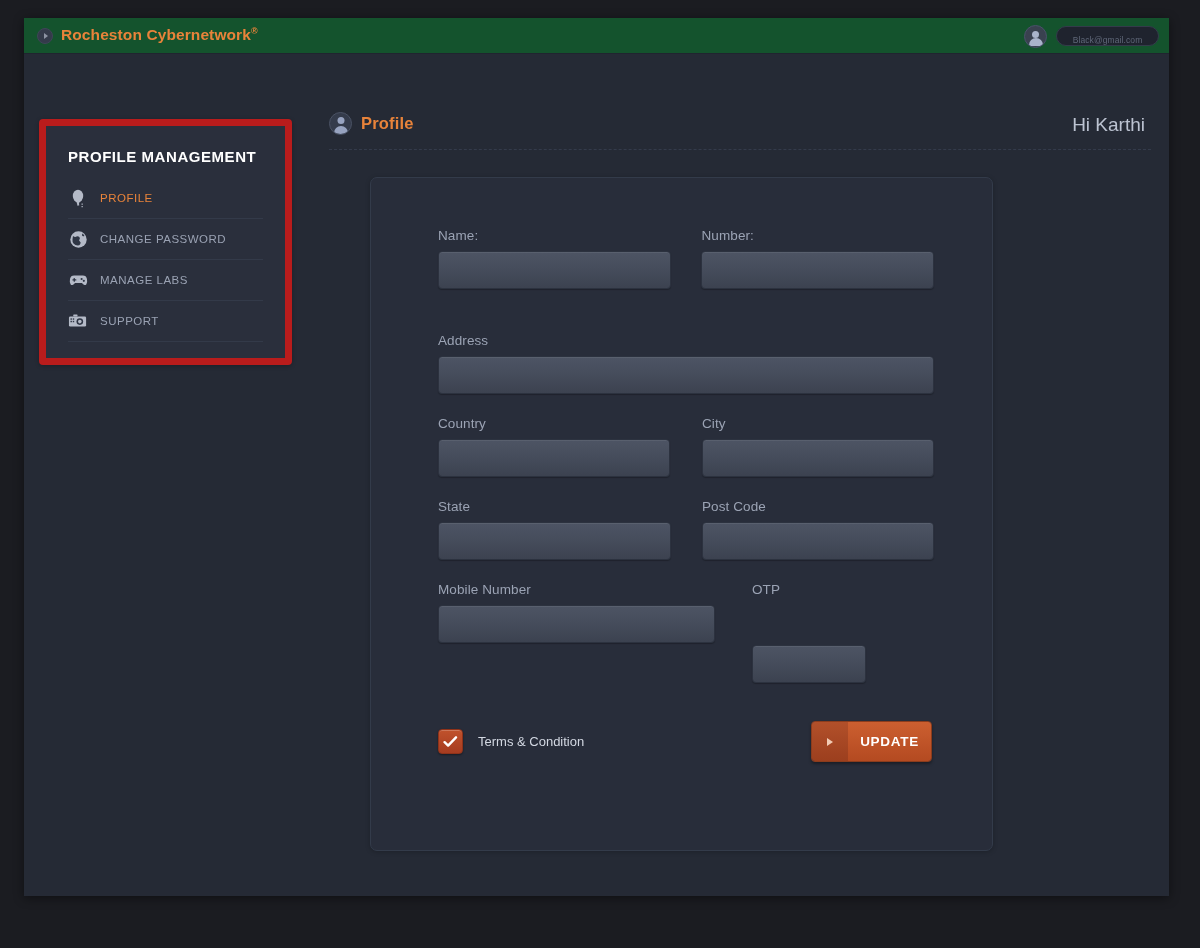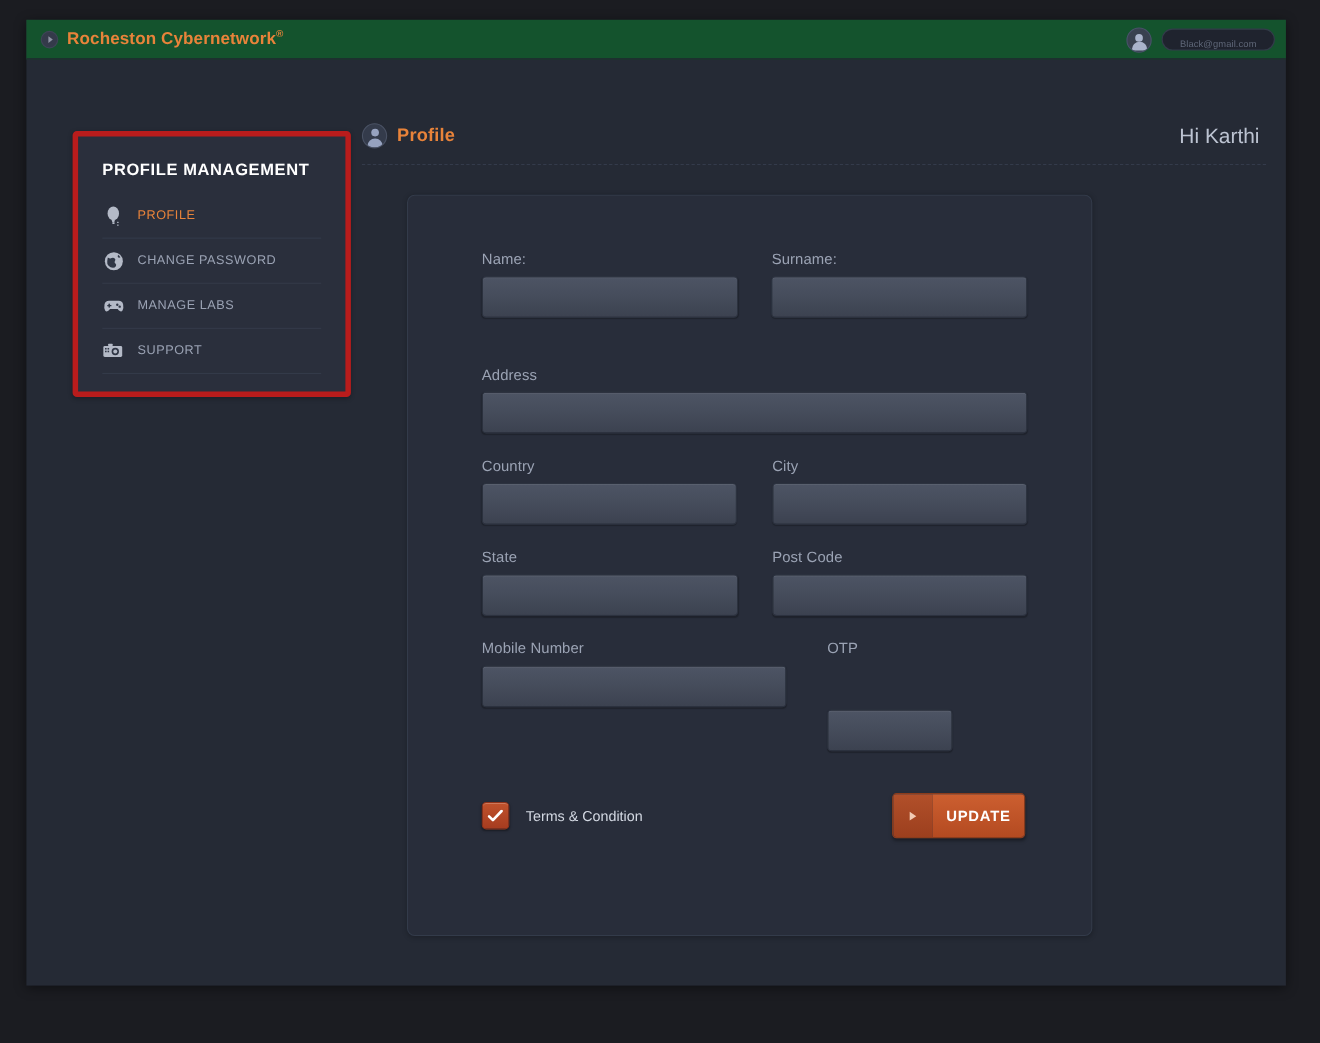--- a/index.html
+++ b/index.html
@@ -104,24 +104,24 @@
     font-size: 8.5px;
     letter-spacing: 0.1px;
   }
 
   
   .body-area { position: relative; height: 841px; }
 
   
   .sidebar {
     position: absolute;
-    left: 42px; top: 65px;
+    left: 15px; top: 65px;
     width: 253px;
     background: #2a2f3c;
-    border: 5px solid #b91c1c;
+    border: 7px solid #b91c1c;
     border-radius: 4px;
     padding: 22px 0 16px 0;
     box-shadow: 0 1px 4px rgba(0,0,0,0.25);
   }
   .sidebar-title {
     color: #ffffff;
     font-size: 15px;
     font-weight: bold;
     letter-spacing: 0.55px;
     padding: 0 22px 0 22px;
@@ -396,21 +396,21 @@
 
       <div class="card">
 
         <div class="row">
           <div class="field" style="width:278px;">
             <span class="field-label">Name:</span>
             <input class="input" type="text" placeholder="" style="">
           </div>
           <div style="width:37px;"></div>
           <div class="field" style="width:278px;">
-            <span class="field-label">Surname:</span>
+            <span class="field-label">Number:</span>
             <input class="input" type="text" placeholder="" style="">
           </div>
         </div>
 
         <div class="gap-v"></div>
 
 
         <div class="gap-v"></div>
 
         <div class="row">

